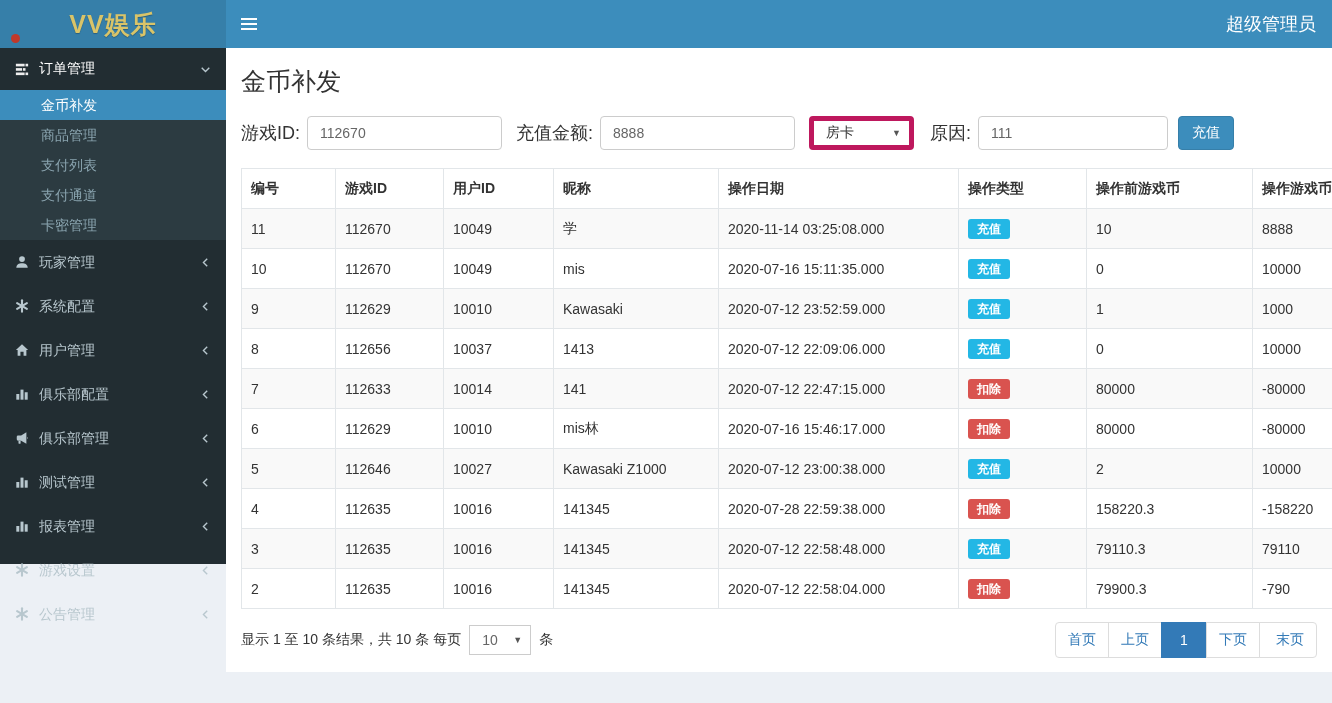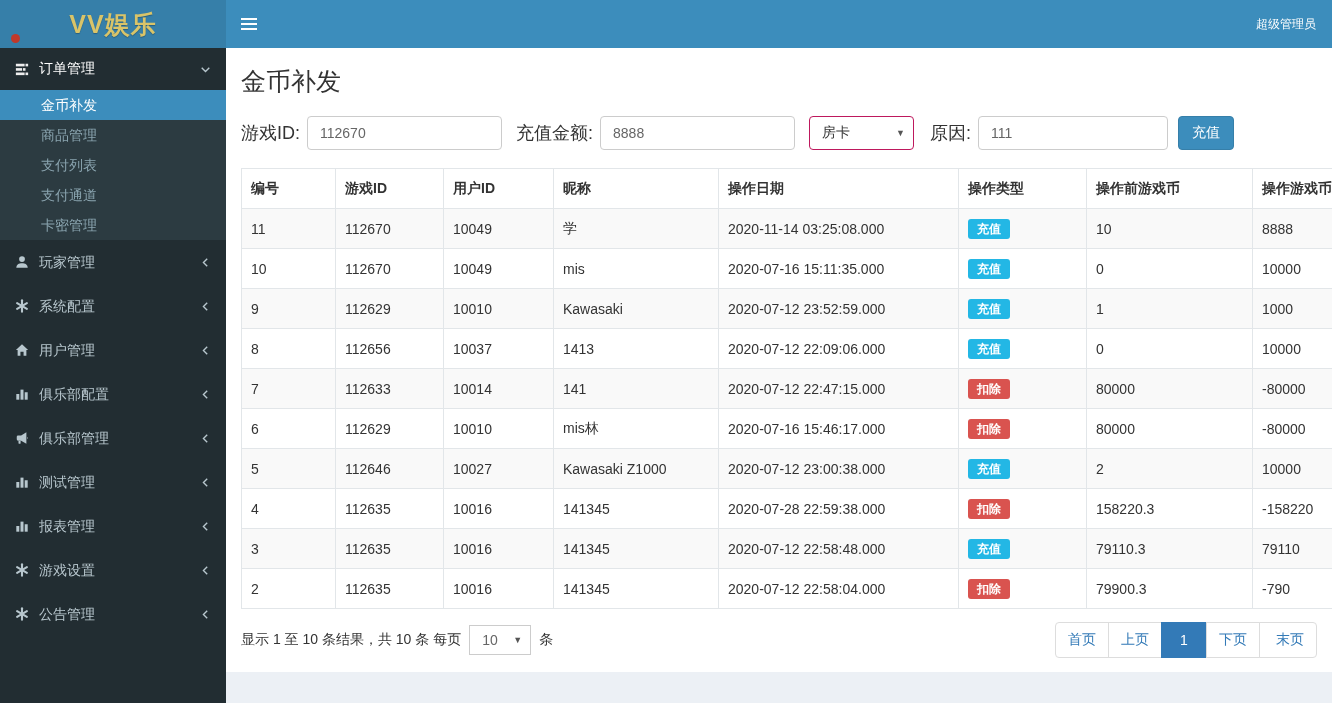--- a/index.html
+++ b/index.html
@@ -1,47 +1,47 @@
 <!DOCTYPE html>
 <html><head>
 <meta charset="utf-8">
 <style>
   * { margin:0; padding:0; box-sizing:border-box; }
   html,body { width:1332px; height:703px; overflow:hidden; }
   body { font-family:"Liberation Sans","DejaVu Sans",sans-serif; background:#ecf0f5; position:relative; }
 
   
-  .sidebar { position:absolute; left:0; top:0; width:226px; height:703px; background:#222d32; z-index:20; }
+  .sidebar { position:absolute; left:0; top:0; width:226px; height:564px; background:#222d32; z-index:20; }
   .logo { height:48px; background:#367fa9; display:flex; align-items:center; justify-content:center; position:relative; }
   .logo-text { color:#d9c469; font-size:25px; font-weight:bold; letter-spacing:1px; text-shadow:0 1px 1px rgba(0,0,0,.25); }
   .logo-dot { position:absolute; left:11px; bottom:5px; width:9px; height:9px; border-radius:50%; background:#c0392b; }
   .menu-header { display:flex; align-items:center; padding:12px 15px; color:#ffffff; font-size:14px; cursor:pointer; }
   .menu-icon { width:24px; display:inline-flex; align-items:center; color:#eeeeee; }
   .nav-item .menu-icon { color:#b8c7ce; }
   .chev { margin-left:auto; color:#b8c7ce; display:inline-flex; }
   .submenu { background:#2c3b41; }
   .submenu-item { padding:7px 15px 7px 41px; font-size:14px; line-height:16px; color:#8aa4af; cursor:pointer; }
   .submenu-item.active { background:#3c8dbc; color:#ffffff; }
   .nav-item { display:flex; align-items:center; padding:13px 15px; color:#b8c7ce; font-size:14px; line-height:18px; cursor:pointer; }
 
   
   .navbar { position:absolute; left:226px; top:0; width:1106px; height:48px; background:#3c8dbc; display:flex; align-items:center; z-index:10; }
   .hamburger { width:46px; height:48px; display:flex; flex-direction:column; justify-content:center; align-items:center; gap:3px; cursor:pointer; }
   .hamburger i { display:block; width:16px; height:2px; background:#fff; }
-  .admin-label { margin-left:auto; color:#fff; font-size:12px; padding:0 16px; cursor:pointer; }
+  .admin-label { margin-left:auto; color:#fff; font-size:18px; padding:0 16px; cursor:pointer; }
 
   
   .main { position:absolute; left:226px; top:48px; width:1106px; height:624px; background:#ffffff; padding:15px; overflow:hidden; }
   .page-title { font-size:25px; font-weight:500; color:#333; margin:2px 0 18px 0; }
 
   .form-row { display:flex; align-items:center; }
   .form-label { font-size:18px; color:#333; margin-right:7px; white-space:nowrap; }
   .form-input { height:34px; width:195px; border:1px solid #ccc; border-radius:4px; padding:6px 12px; font-size:14px; color:#666; margin-right:14px; outline:none; font-family:inherit; }
   .form-input.reason { width:190px; margin-right:10px; }
-  .form-select { width:105px; height:34px; border:1px solid #be185d; border-radius:4px; background:#fff; display:flex; align-items:center; justify-content:space-between; padding:0 8px 0 12px; font-size:14px; color:#333; margin-right:16px; cursor:pointer; }
+  .form-select { width:105px; height:34px; border:5px solid #be185d; border-radius:4px; background:#fff; display:flex; align-items:center; justify-content:space-between; padding:0 8px 0 12px; font-size:14px; color:#333; margin-right:16px; cursor:pointer; }
   .caret-down { font-size:9px; color:#555; }
   .btn-primary { height:34px; background:#3c8dbc; border:1px solid #367fa9; color:#fff; font-size:14px; border-radius:4px; padding:0 13px; cursor:pointer; font-family:inherit; }
 
   
   .table-wrap { margin-top:18px; width:1091px; overflow:hidden; }
   table { border-collapse:collapse; table-layout:fixed; width:1160px; font-size:14px; }
   th,td { border:1px solid #e2e6e9; height:40px; padding:0 9px; text-align:left; color:#333; white-space:nowrap; overflow:hidden; }
   th { font-weight:bold; background:#fff; }
   tbody tr:nth-child(odd) { background:#f9f9f9; }
   .badge { display:inline-block; padding:4px 9px; border-radius:3px; color:#fff; font-size:12px; font-weight:bold; line-height:12px; }

